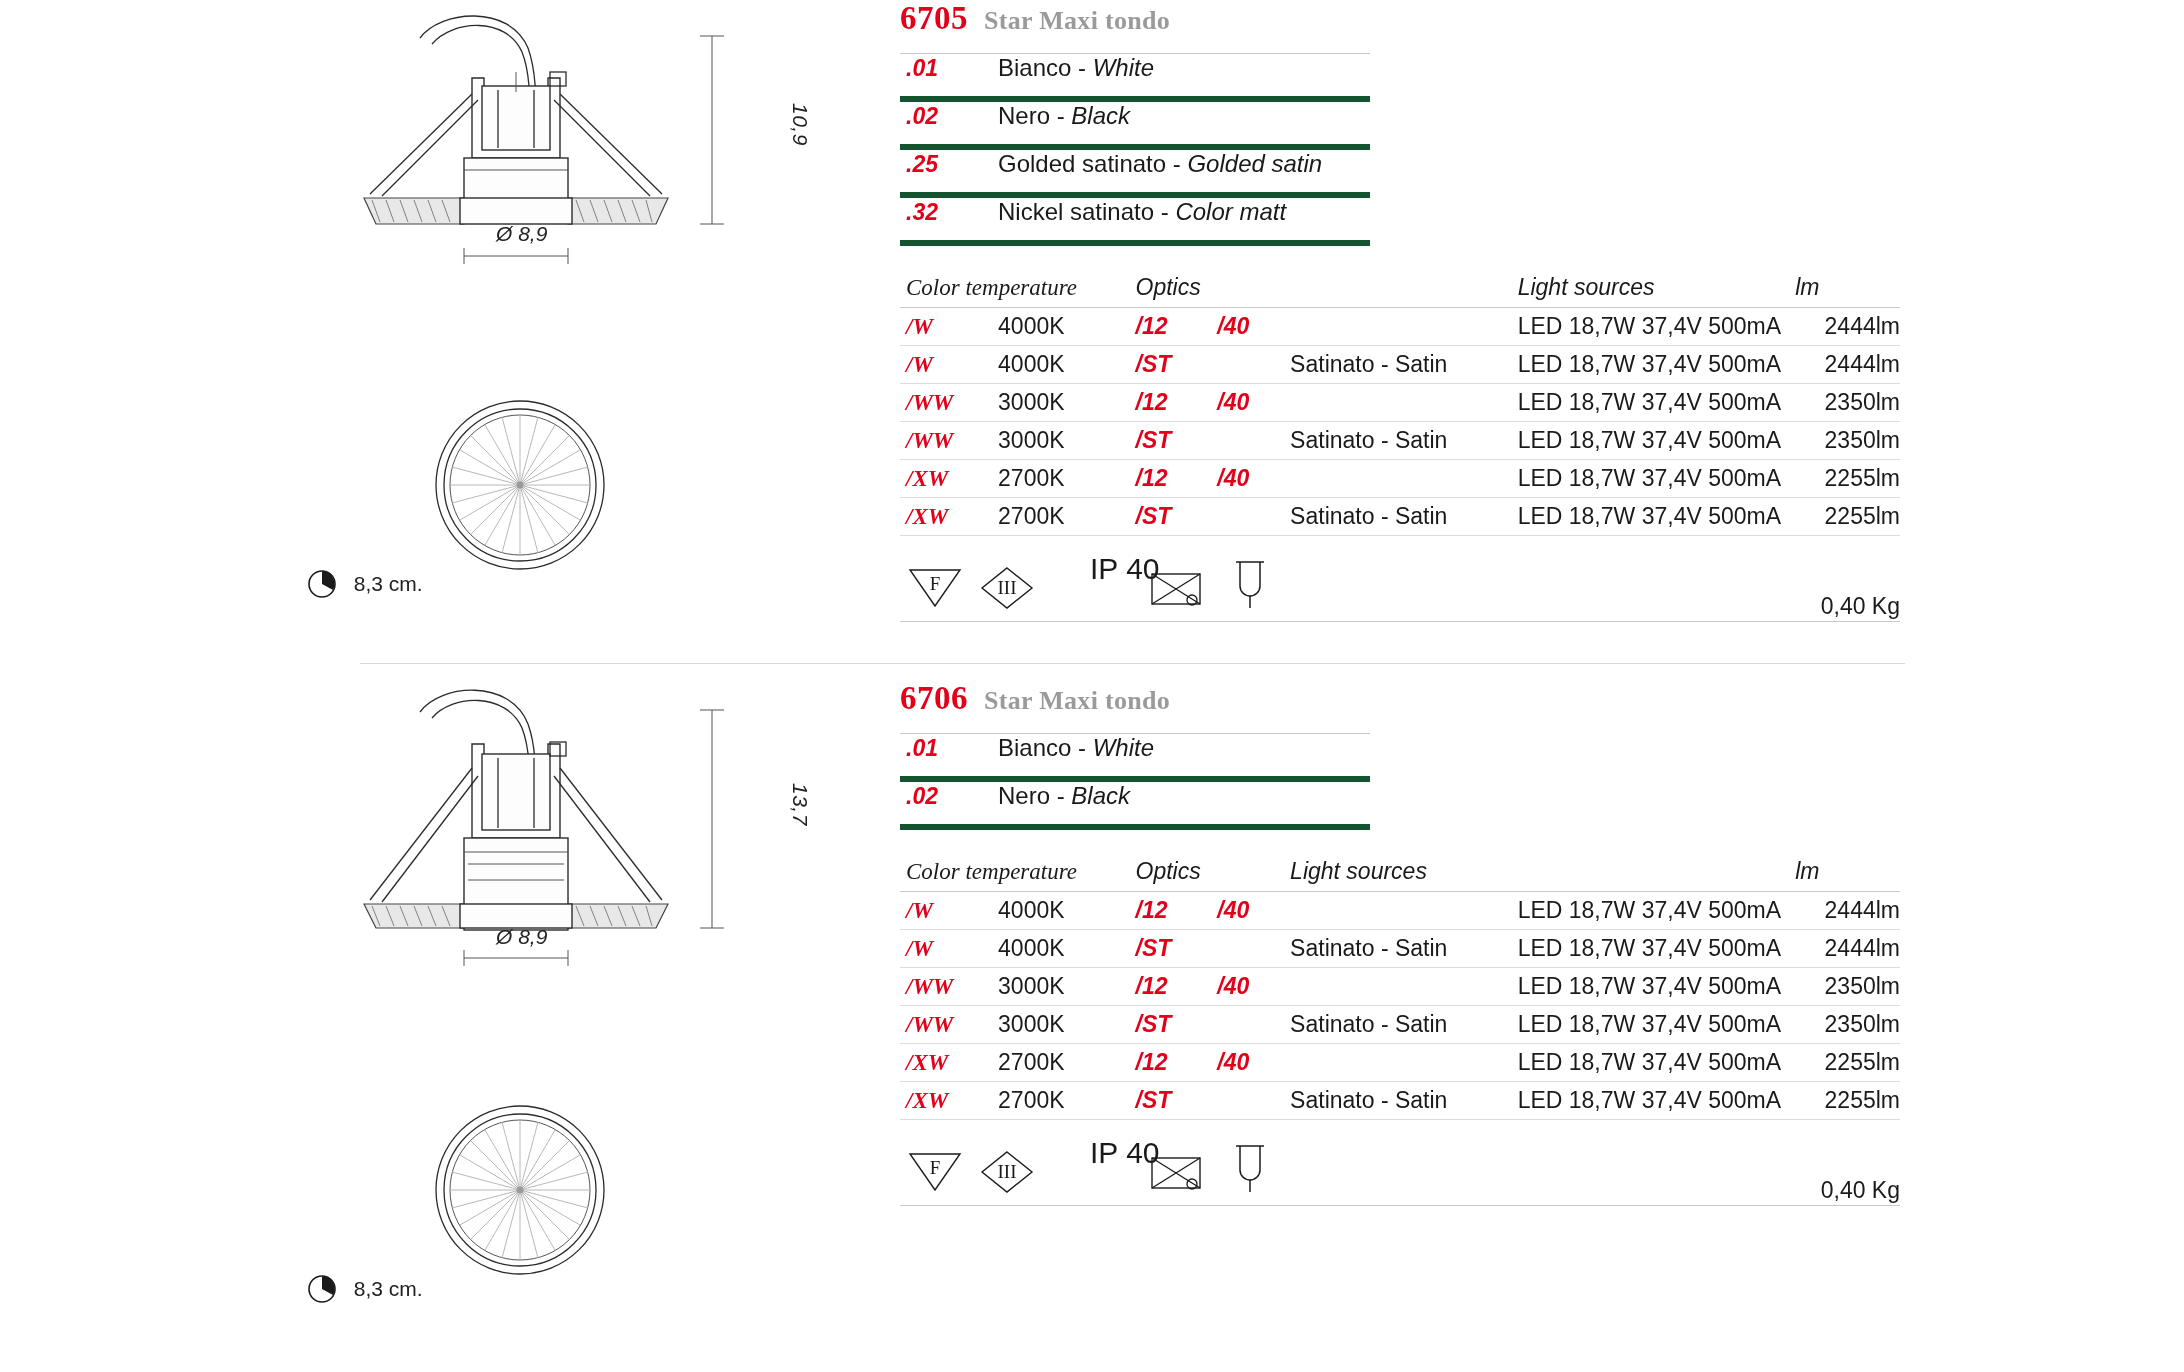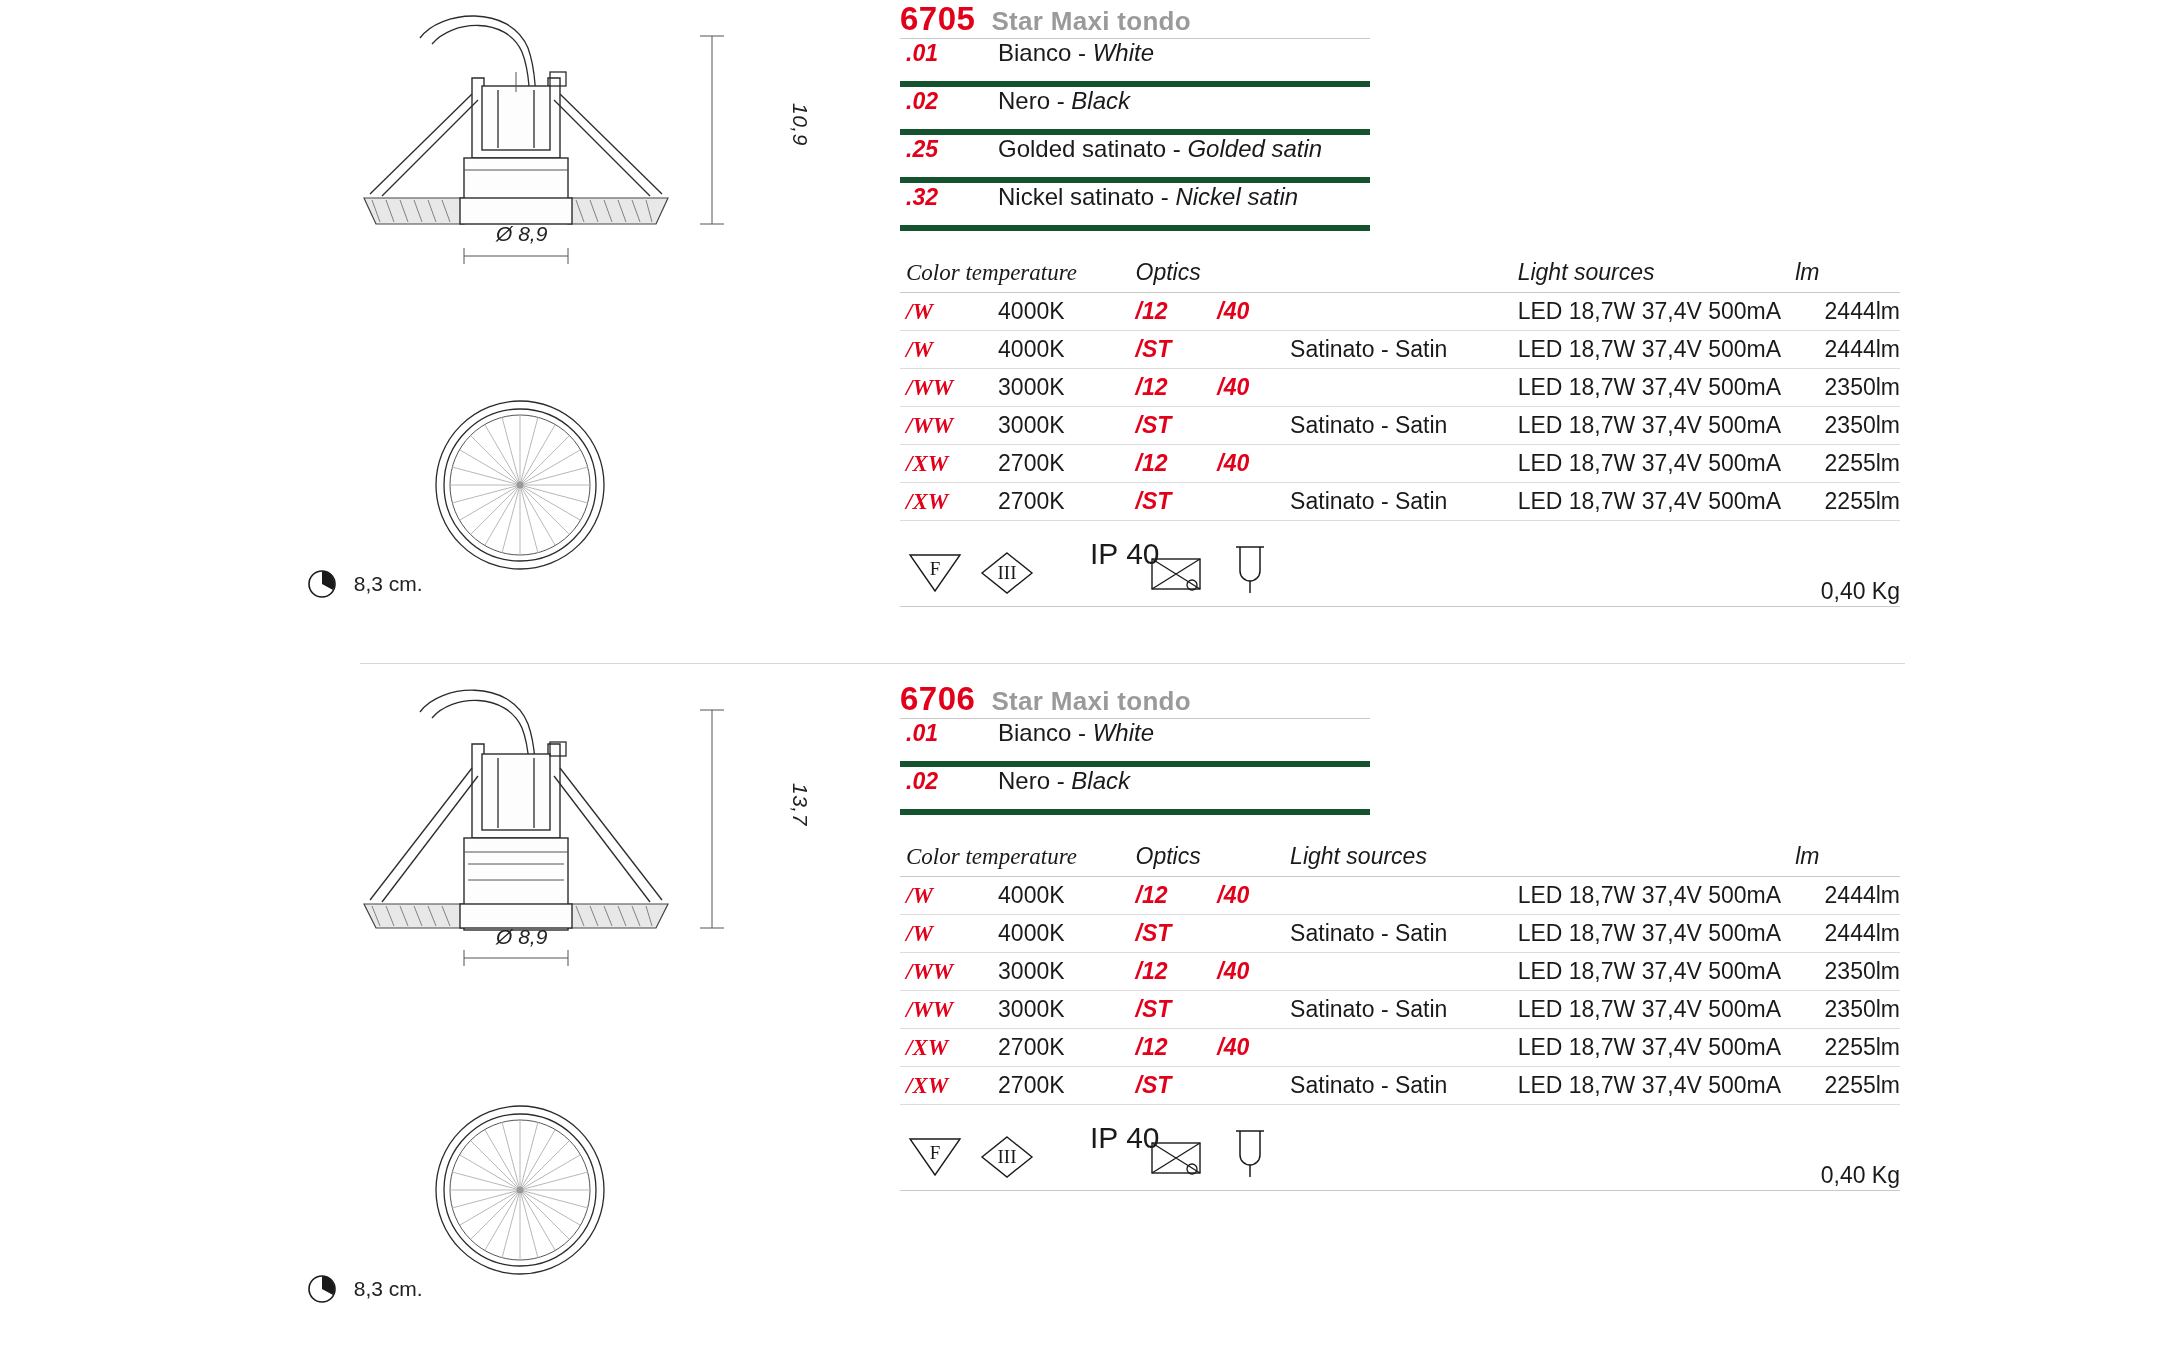--- a/index.html
+++ b/index.html
@@ -98,23 +98,24 @@
     position: absolute;
     left: 900px;
     top: 0;
     width: 1000px;
   }
 
   .code-row {
     display: flex;
     align-items: baseline;
     gap: 16px;
-    padding-bottom: 0;
+    padding-bottom: 16px;
     border-bottom: 1px solid #c9c9c9;
     width: 470px;
+    font-family: Liberation Serif, serif;
   }
   .code-num {
     color: #e2001a;
     font-weight: bold;
     font-size: 33px;
     letter-spacing: 0.5px;
   }
   .code-name {
     color: #9a9a9a;
     font-weight: bold;
@@ -333,21 +334,21 @@
         <div class="finish-row">
           <span class="finish-code">.02</span>
           <span class="finish-label"><span>Nero - </span><em>Black</em></span>
         </div>
         <div class="finish-row">
           <span class="finish-code">.25</span>
           <span class="finish-label"><span>Golded satinato - </span><em>Golded satin</em></span>
         </div>
         <div class="finish-row">
           <span class="finish-code">.32</span>
-          <span class="finish-label"><span>Nickel satinato - </span><em>Nickel satin</em></span>
+          <span class="finish-label"><span>Nickel satinato - </span><em>Color matt</em></span>
         </div>
       </div>
 
       <table class="spec-table">
         <thead>
           <tr>
             <th class="c-ct" colspan="2">Color temperature</th>
             <th class="c-op" colspan="2">Optics</th>
             <th class="c-opt"></th>
             <th class="c-src">Light sources</th>

